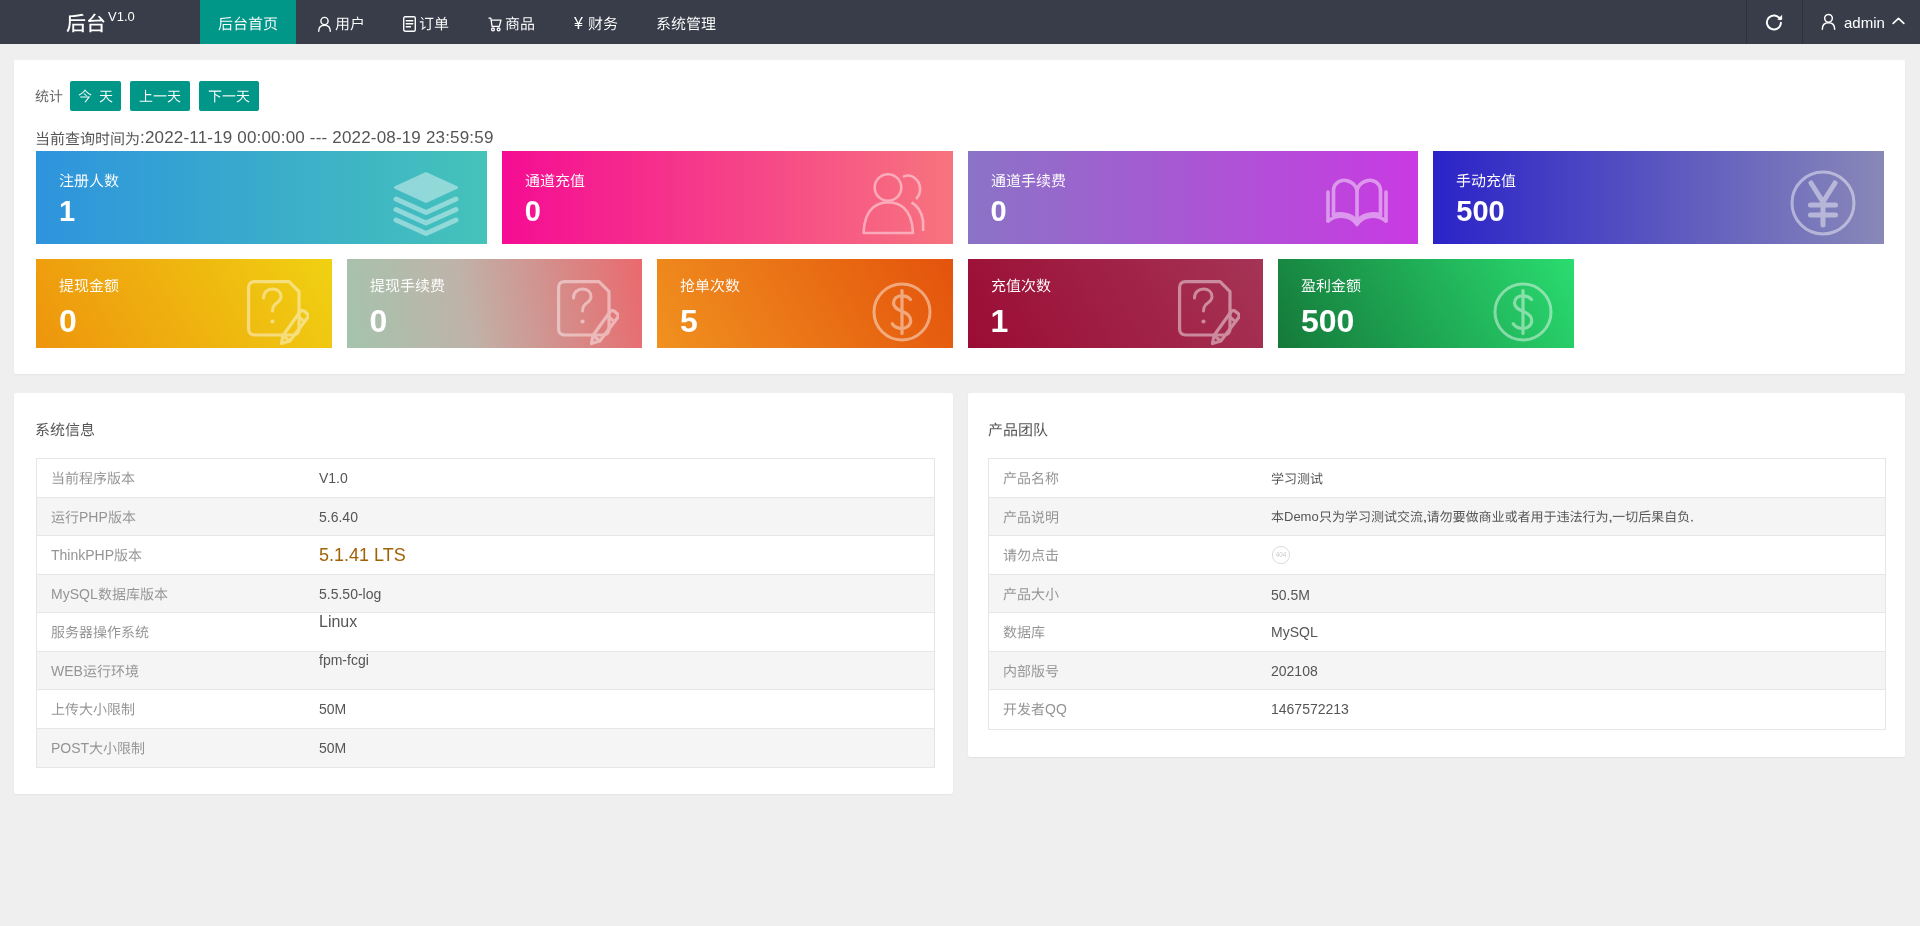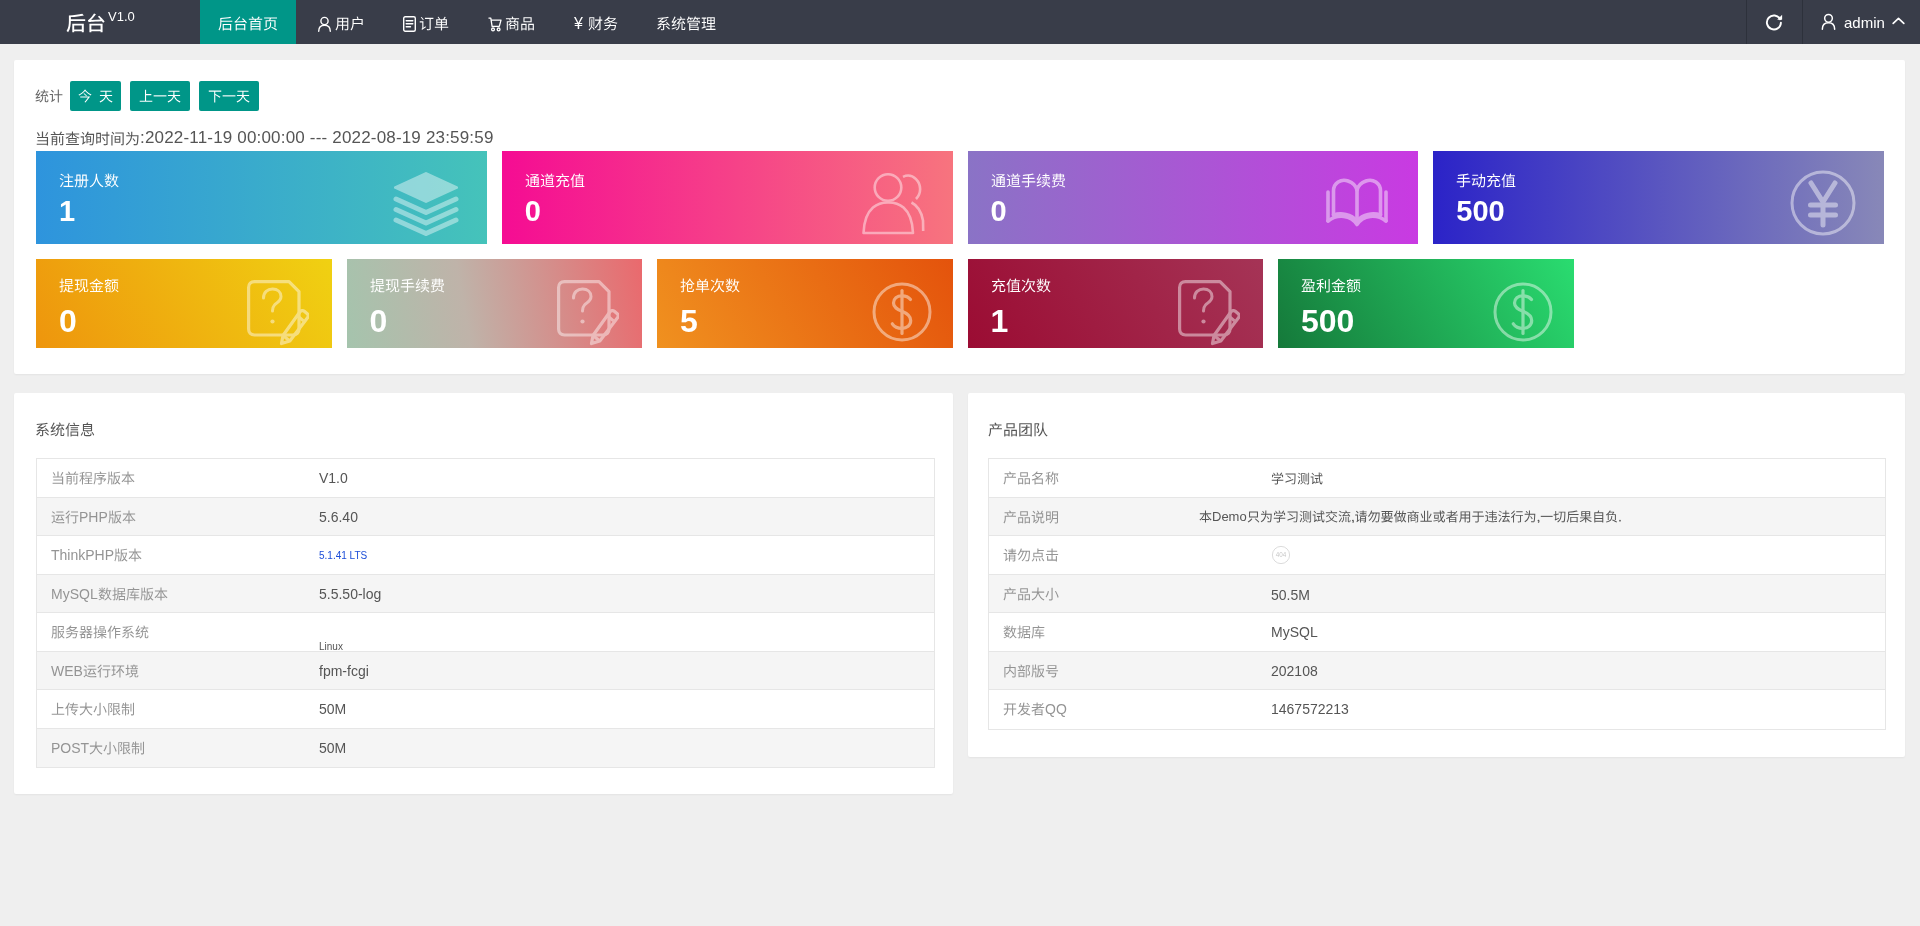--- a/index.html
+++ b/index.html
@@ -421,21 +421,21 @@
     <div class="a" style="left:37px;top:536.0px;width:897px;height:38.5px;background:#fff;border-bottom:1px solid #e6e6e6;"></div>
     <div class="a" style="left:51px;top:536.0px;height:38.5px;display:flex;align-items:center;font-size:14px;color:#949494;white-space:nowrap">
       <span>ThinkPHP</span>
       <svg style="width:28.0px;height:14px;vertical-align:-1.68px;display:inline-block" viewBox="0 -880 2000 1000" fill="currentColor">
         <g transform="scale(1,-1)">
           <path transform="translate(0,0)" d="M105 820V422C105 271 96 91 30 -37C47 -47 72 -69 84 -83C143 20 164 151 171 283H309V-79H378V351H173L174 423V496H439V563H351V842H282V563H174V820ZM852 479C830 365 792 268 743 188C694 272 659 371 636 479ZM483 772V427C483 278 474 90 397 -43C415 -52 444 -72 457 -85C543 58 555 259 555 427V479H576C602 345 642 226 700 128C646 61 583 11 514 -21C530 -35 549 -64 559 -82C627 -47 689 2 742 65C789 3 845 -46 912 -82C923 -63 946 -36 963 -22C893 11 834 60 786 123C857 228 908 365 932 539L887 551L875 548H555V712C692 723 841 742 948 768L901 832C800 806 630 784 483 772Z"></path>
           <path transform="translate(1000,0)" d="M460 839V629H65V553H367C294 383 170 221 37 140C55 125 80 98 92 79C237 178 366 357 444 553H460V183H226V107H460V-80H539V107H772V183H539V553H553C629 357 758 177 906 81C920 102 946 131 965 146C826 226 700 384 628 553H937V629H539V839Z"></path>
         </g>
       </svg>
     </div>
-    <div class="a" style="left:319px;top:536.0px;height:38.5px;display:flex;align-items:center;font-size:10px;color:#1d4ed8;white-space:nowrap">
+    <div class="a" style="left:319px;top:536.0px;height:38.5px;display:flex;align-items:center;font-size:18px;color:#a16207;white-space:nowrap">
       <span>5.1.41 LTS</span>
     </div>
     <div class="a" style="left:37px;top:574.5px;width:897px;height:38.5px;background:#f5f5f5;border-bottom:1px solid #e6e6e6;"></div>
     <div class="a" style="left:51px;top:574.5px;height:38.5px;display:flex;align-items:center;font-size:14px;color:#949494;white-space:nowrap">
       <span>MySQL</span>
       <svg style="width:70.0px;height:14px;vertical-align:-1.68px;display:inline-block" viewBox="0 -880 5000 1000" fill="currentColor">
         <g transform="scale(1,-1)">
           <path transform="translate(0,0)" d="M443 821C425 782 393 723 368 688L417 664C443 697 477 747 506 793ZM88 793C114 751 141 696 150 661L207 686C198 722 171 776 143 815ZM410 260C387 208 355 164 317 126C279 145 240 164 203 180C217 204 233 231 247 260ZM110 153C159 134 214 109 264 83C200 37 123 5 41 -14C54 -28 70 -54 77 -72C169 -47 254 -8 326 50C359 30 389 11 412 -6L460 43C437 59 408 77 375 95C428 152 470 222 495 309L454 326L442 323H278L300 375L233 387C226 367 216 345 206 323H70V260H175C154 220 131 183 110 153ZM257 841V654H50V592H234C186 527 109 465 39 435C54 421 71 395 80 378C141 411 207 467 257 526V404H327V540C375 505 436 458 461 435L503 489C479 506 391 562 342 592H531V654H327V841ZM629 832C604 656 559 488 481 383C497 373 526 349 538 337C564 374 586 418 606 467C628 369 657 278 694 199C638 104 560 31 451 -22C465 -37 486 -67 493 -83C595 -28 672 41 731 129C781 44 843 -24 921 -71C933 -52 955 -26 972 -12C888 33 822 106 771 198C824 301 858 426 880 576H948V646H663C677 702 689 761 698 821ZM809 576C793 461 769 361 733 276C695 366 667 468 648 576Z"></path>
           <path transform="translate(1000,0)" d="M484 238V-81H550V-40H858V-77H927V238H734V362H958V427H734V537H923V796H395V494C395 335 386 117 282 -37C299 -45 330 -67 344 -79C427 43 455 213 464 362H663V238ZM468 731H851V603H468ZM468 537H663V427H467L468 494ZM550 22V174H858V22ZM167 839V638H42V568H167V349C115 333 67 319 29 309L49 235L167 273V14C167 0 162 -4 150 -4C138 -5 99 -5 56 -4C65 -24 75 -55 77 -73C140 -74 179 -71 203 -59C228 -48 237 -27 237 14V296L352 334L341 403L237 370V568H350V638H237V839Z"></path>
           <path transform="translate(2000,0)" d="M325 245C334 253 368 259 419 259H593V144H232V74H593V-79H667V74H954V144H667V259H888V327H667V432H593V327H403C434 373 465 426 493 481H912V549H527L559 621L482 648C471 615 458 581 444 549H260V481H412C387 431 365 393 354 377C334 344 317 322 299 318C308 298 321 260 325 245ZM469 821C486 797 503 766 515 739H121V450C121 305 114 101 31 -42C49 -50 82 -71 95 -85C182 67 195 295 195 450V668H952V739H600C588 770 565 809 542 840Z"></path>
@@ -454,36 +454,36 @@
           <path transform="translate(0,0)" d="M108 803V444C108 296 102 95 34 -46C52 -52 82 -69 95 -81C141 14 161 140 170 259H329V11C329 -4 323 -8 310 -8C297 -9 255 -9 209 -8C219 -28 228 -61 230 -80C298 -80 338 -79 364 -66C390 -54 399 -31 399 10V803ZM176 733H329V569H176ZM176 499H329V330H174C175 370 176 409 176 444ZM858 391C836 307 801 231 758 166C711 233 675 309 648 391ZM487 800V-80H558V391H583C615 287 659 191 716 110C670 54 617 11 562 -19C578 -32 598 -57 606 -74C661 -42 713 1 759 54C806 -2 860 -48 921 -81C933 -63 954 -37 970 -23C907 7 851 53 802 109C865 198 914 311 941 447L897 463L884 460H558V730H839V607C839 595 836 592 820 591C804 590 751 590 690 592C700 574 711 548 714 528C790 528 841 528 872 538C904 549 912 569 912 606V800Z"></path>
           <path transform="translate(1000,0)" d="M446 381C442 345 435 312 427 282H126V216H404C346 87 235 20 57 -14C70 -29 91 -62 98 -78C296 -31 420 53 484 216H788C771 84 751 23 728 4C717 -5 705 -6 684 -6C660 -6 595 -5 532 1C545 -18 554 -46 556 -66C616 -69 675 -70 706 -69C742 -67 765 -61 787 -41C822 -10 844 66 866 248C868 259 870 282 870 282H505C513 311 519 342 524 375ZM745 673C686 613 604 565 509 527C430 561 367 604 324 659L338 673ZM382 841C330 754 231 651 90 579C106 567 127 540 137 523C188 551 234 583 275 616C315 569 365 529 424 497C305 459 173 435 46 423C58 406 71 376 76 357C222 375 373 406 508 457C624 410 764 382 919 369C928 390 945 420 961 437C827 444 702 463 597 495C708 549 802 619 862 710L817 741L804 737H397C421 766 442 796 460 826Z"></path>
           <path transform="translate(2000,0)" d="M196 730H366V589H196ZM622 730H802V589H622ZM614 484C656 468 706 443 740 420H452C475 452 495 485 511 518L437 532V795H128V524H431C415 489 392 454 364 420H52V353H298C230 293 141 239 30 198C45 184 64 158 72 141L128 165V-80H198V-51H365V-74H437V229H246C305 267 355 309 396 353H582C624 307 679 264 739 229H555V-80H624V-51H802V-74H875V164L924 148C934 166 955 194 972 208C863 234 751 288 675 353H949V420H774L801 449C768 475 704 506 653 524ZM553 795V524H875V795ZM198 15V163H365V15ZM624 15V163H802V15Z"></path>
           <path transform="translate(3000,0)" d="M527 742H758V637H527ZM461 799V580H827V799ZM420 480H552V366H420ZM730 480H866V366H730ZM159 840V638H46V568H159V349C113 333 71 319 37 308L56 236L159 275V8C159 -4 156 -7 145 -7C136 -7 106 -8 72 -7C82 -26 91 -57 94 -74C145 -74 178 -72 200 -61C222 -49 230 -30 230 8V302L329 340L317 407L230 375V568H323V638H230V840ZM606 310V234H342V171H559C490 97 381 33 277 1C292 -13 314 -40 324 -58C426 -21 533 48 606 130V-81H677V135C740 59 833 -12 918 -49C930 -31 951 -5 967 9C879 40 783 103 722 171H951V234H677V310H929V535H670V310H613V535H361V310Z"></path>
           <path transform="translate(4000,0)" d="M526 828C476 681 395 536 305 442C322 430 351 404 363 391C414 447 463 520 506 601H575V-79H651V164H952V235H651V387H939V456H651V601H962V673H542C563 717 582 763 598 809ZM285 836C229 684 135 534 36 437C50 420 72 379 80 362C114 397 147 437 179 481V-78H254V599C293 667 329 741 357 814Z"></path>
           <path transform="translate(5000,0)" d="M286 224C233 152 150 78 70 30C90 19 121 -6 136 -20C212 34 301 116 361 197ZM636 190C719 126 822 34 872 -22L936 23C882 80 779 168 695 229ZM664 444C690 420 718 392 745 363L305 334C455 408 608 500 756 612L698 660C648 619 593 580 540 543L295 531C367 582 440 646 507 716C637 729 760 747 855 770L803 833C641 792 350 765 107 753C115 736 124 706 126 688C214 692 308 698 401 706C336 638 262 578 236 561C206 539 182 524 162 521C170 502 181 469 183 454C204 462 235 466 438 478C353 425 280 385 245 369C183 338 138 319 106 315C115 295 126 260 129 245C157 256 196 261 471 282V20C471 9 468 5 451 4C435 3 380 3 320 6C332 -15 345 -47 349 -69C422 -69 472 -68 505 -56C539 -44 547 -23 547 19V288L796 306C825 273 849 242 866 216L926 252C885 313 799 405 722 474Z"></path>
           <path transform="translate(6000,0)" d="M698 352V36C698 -38 715 -60 785 -60C799 -60 859 -60 873 -60C935 -60 953 -22 958 114C939 119 909 131 894 145C891 24 887 6 865 6C853 6 806 6 797 6C775 6 772 9 772 36V352ZM510 350C504 152 481 45 317 -16C334 -30 355 -58 364 -77C545 -3 576 126 584 350ZM42 53 59 -21C149 8 267 45 379 82L367 147C246 111 123 74 42 53ZM595 824C614 783 639 729 649 695H407V627H587C542 565 473 473 450 451C431 433 406 426 387 421C395 405 409 367 412 348C440 360 482 365 845 399C861 372 876 346 886 326L949 361C919 419 854 513 800 583L741 553C763 524 786 491 807 458L532 435C577 490 634 568 676 627H948V695H660L724 715C712 747 687 802 664 842ZM60 423C75 430 98 435 218 452C175 389 136 340 118 321C86 284 63 259 41 255C50 235 62 198 66 182C87 195 121 206 369 260C367 276 366 305 368 326L179 289C255 377 330 484 393 592L326 632C307 595 286 557 263 522L140 509C202 595 264 704 310 809L234 844C190 723 116 594 92 561C70 527 51 504 33 500C43 479 55 439 60 423Z"></path>
         </g>
       </svg>
     </div>
-    <div class="a" style="left:319px;top:613.0px;height:38.5px;display:flex;align-items:flex-end;font-size:10px;color:#555;white-space:nowrap">
+    <div class="a" style="left:319px;top:613.0px;height:38.5px;display:flex;align-items:flex-start;font-size:16px;color:#555;white-space:nowrap">
       <span>Linux</span>
     </div>
     <div class="a" style="left:37px;top:651.5px;width:897px;height:38.5px;background:#f5f5f5;border-bottom:1px solid #e6e6e6;"></div>
     <div class="a" style="left:51px;top:651.5px;height:38.5px;display:flex;align-items:center;font-size:14px;color:#949494;white-space:nowrap">
       <span>WEB</span>
       <svg style="width:56.0px;height:14px;vertical-align:-1.68px;display:inline-block" viewBox="0 -880 4000 1000" fill="currentColor">
         <g transform="scale(1,-1)">
           <path transform="translate(0,0)" d="M380 777V706H884V777ZM68 738C127 697 206 639 245 604L297 658C256 693 175 748 118 786ZM375 119C405 132 449 136 825 169L864 93L931 128C892 204 812 335 750 432L688 403C720 352 756 291 789 234L459 209C512 286 565 384 606 478H955V549H314V478H516C478 377 422 280 404 253C383 221 367 198 349 195C358 174 371 135 375 119ZM252 490H42V420H179V101C136 82 86 38 37 -15L90 -84C139 -18 189 42 222 42C245 42 280 9 320 -16C391 -59 474 -71 597 -71C705 -71 876 -66 944 -61C945 -39 957 0 967 21C864 10 713 2 599 2C488 2 403 9 336 51C297 75 273 95 252 105Z"></path>
           <path transform="translate(1000,0)" d="M435 780V708H927V780ZM267 841C216 768 119 679 35 622C48 608 69 579 79 562C169 626 272 724 339 811ZM391 504V432H728V17C728 1 721 -4 702 -5C684 -6 616 -6 545 -3C556 -25 567 -56 570 -77C668 -77 725 -77 759 -66C792 -53 804 -30 804 16V432H955V504ZM307 626C238 512 128 396 25 322C40 307 67 274 78 259C115 289 154 325 192 364V-83H266V446C308 496 346 548 378 600Z"></path>
           <path transform="translate(2000,0)" d="M677 494C752 410 841 295 881 224L942 271C900 340 808 452 734 534ZM36 102 55 31C137 61 243 98 343 135L331 203L230 167V413H319V483H230V702H340V772H41V702H160V483H56V413H160V143ZM391 776V703H646C583 527 479 371 354 271C372 257 401 227 413 212C482 273 546 351 602 440V-77H676V577C695 618 713 660 728 703H944V776Z"></path>
           <path transform="translate(3000,0)" d="M485 300H801V234H485ZM485 415H801V350H485ZM587 833C596 813 606 789 614 767H397V704H900V767H692C683 792 670 822 657 846ZM748 692C739 661 722 617 706 584H537L575 594C569 621 553 663 539 694L477 680C490 651 503 612 509 584H367V520H927V584H773C788 611 803 644 817 675ZM415 468V181H519C506 65 463 7 299 -25C314 -38 333 -66 338 -83C522 -40 574 36 590 181H681V33C681 -21 688 -37 705 -49C721 -62 751 -66 774 -66C787 -66 827 -66 842 -66C861 -66 889 -64 903 -59C921 -53 933 -43 940 -26C947 -11 951 31 953 72C933 78 906 90 893 103C892 62 891 32 888 18C885 5 878 -1 870 -4C864 -7 849 -7 836 -7C822 -7 798 -7 788 -7C775 -7 766 -6 760 -3C753 1 752 10 752 26V181H873V468ZM34 129 59 53C143 86 251 128 353 170L338 238L233 199V525H330V596H233V828H160V596H50V525H160V172C113 155 69 140 34 129Z"></path>
         </g>
       </svg>
     </div>
-    <div class="a" style="left:319px;top:652px;height:38.5px;display:flex;align-items:center;font-size:14px;color:#555;white-space:nowrap">
+    <div class="a" style="left:319px;top:652px;height:38.5px;display:flex;align-items:flex-start;font-size:14px;color:#555;white-space:nowrap">
       <span>fpm-fcgi</span>
     </div>
     <div class="a" style="left:37px;top:690.0px;width:897px;height:38.5px;background:#fff;border-bottom:1px solid #e6e6e6;"></div>
     <div class="a" style="left:51px;top:690.0px;height:38.5px;display:flex;align-items:center;font-size:14px;color:#949494;white-space:nowrap">
       <svg style="width:84.0px;height:14px;vertical-align:-1.68px;display:inline-block" viewBox="0 -880 6000 1000" fill="currentColor">
         <g transform="scale(1,-1)">
           <path transform="translate(0,0)" d="M427 825V43H51V-32H950V43H506V441H881V516H506V825Z"></path>
           <path transform="translate(1000,0)" d="M266 836C210 684 116 534 18 437C31 420 52 381 60 363C94 398 128 440 160 485V-78H232V597C272 666 308 741 337 815ZM468 125C563 67 676 -23 731 -80L787 -24C760 3 721 35 677 68C754 151 838 246 899 317L846 350L834 345H513L549 464H954V535H569L602 654H908V724H621L647 825L573 835L545 724H348V654H526L493 535H291V464H472C451 393 429 327 411 275H769C725 225 671 164 619 109C587 131 554 152 523 171Z"></path>
           <path transform="translate(2000,0)" d="M461 839C460 760 461 659 446 553H62V476H433C393 286 293 92 43 -16C64 -32 88 -59 100 -78C344 34 452 226 501 419C579 191 708 14 902 -78C915 -56 939 -25 958 -8C764 73 633 255 563 476H942V553H526C540 658 541 758 542 839Z"></path>
           <path transform="translate(3000,0)" d="M464 826V24C464 4 456 -2 436 -3C415 -4 343 -5 270 -2C282 -23 296 -59 301 -80C395 -81 457 -79 494 -66C530 -54 545 -31 545 24V826ZM705 571C791 427 872 240 895 121L976 154C950 274 865 458 777 598ZM202 591C177 457 121 284 32 178C53 169 86 151 103 138C194 249 253 430 286 577Z"></path>
@@ -536,21 +536,21 @@
     <div class="a" style="left:1003px;top:497.5px;height:38.5px;display:flex;align-items:center;font-size:14px;color:#949494;white-space:nowrap">
       <svg style="width:56.0px;height:14px;vertical-align:-1.68px;display:inline-block" viewBox="0 -880 4000 1000" fill="currentColor">
         <g transform="scale(1,-1)">
           <path transform="translate(0,0)" d="M263 612C296 567 333 506 348 466L416 497C400 536 361 596 328 639ZM689 634C671 583 636 511 607 464H124V327C124 221 115 73 35 -36C52 -45 85 -72 97 -87C185 31 202 206 202 325V390H928V464H683C711 506 743 559 770 606ZM425 821C448 791 472 752 486 720H110V648H902V720H572L575 721C561 755 530 805 500 841Z"></path>
           <path transform="translate(1000,0)" d="M302 726H701V536H302ZM229 797V464H778V797ZM83 357V-80H155V-26H364V-71H439V357ZM155 47V286H364V47ZM549 357V-80H621V-26H849V-74H925V357ZM621 47V286H849V47Z"></path>
           <path transform="translate(2000,0)" d="M111 773C165 724 232 654 263 610L317 663C285 705 216 772 162 819ZM457 571H797V389H457ZM176 -42C190 -22 218 1 406 139C398 154 386 184 380 206L266 126V526H45V453H191V119C191 75 152 40 132 27C147 11 168 -22 176 -42ZM384 639V321H511C498 157 464 40 297 -23C313 -37 334 -63 343 -81C528 -5 571 130 587 321H676V34C676 -44 694 -66 768 -66C784 -66 854 -66 868 -66C932 -66 951 -32 959 97C938 103 907 115 891 128C890 19 885 4 861 4C847 4 790 4 779 4C754 4 750 8 750 35V321H872V639H768C796 692 826 756 852 815L774 839C755 779 719 696 688 639H518L585 668C569 714 529 785 490 837L426 811C464 757 501 685 516 639Z"></path>
           <path transform="translate(3000,0)" d="M338 451V252H151V451ZM338 519H151V710H338ZM80 779V88H151V182H408V779ZM854 727V554H574V727ZM501 797V441C501 285 484 94 314 -35C330 -46 358 -71 369 -87C484 1 535 122 558 241H854V19C854 1 847 -5 829 -5C812 -6 749 -7 684 -4C695 -25 708 -57 711 -78C798 -78 852 -76 885 -64C917 -52 928 -28 928 19V797ZM854 486V309H568C573 354 574 399 574 440V486Z"></path>
         </g>
       </svg>
     </div>
-    <div class="a" style="left:1199px;top:497.5px;height:38.5px;display:flex;align-items:center;font-size:14px;color:#555;white-space:nowrap">
+    <div class="a" style="left:1271px;top:497.5px;height:38.5px;display:flex;align-items:center;font-size:14px;color:#555;white-space:nowrap">
       <span style="font-size:13px"><svg style="width:13.0px;height:13px;vertical-align:-1.56px;display:inline-block" viewBox="0 -880 1000 1000" fill="currentColor">
           <g transform="scale(1,-1)">
             <path transform="translate(0,0)" d="M460 839V629H65V553H367C294 383 170 221 37 140C55 125 80 98 92 79C237 178 366 357 444 553H460V183H226V107H460V-80H539V107H772V183H539V553H553C629 357 758 177 906 81C920 102 946 131 965 146C826 226 700 384 628 553H937V629H539V839Z"></path>
           </g>
         </svg><span>Demo</span><svg style="width:374.8px;height:13px;vertical-align:-1.56px;display:inline-block" viewBox="0 -880 28834 1000" fill="currentColor">
           <g transform="scale(1,-1)">
             <path transform="translate(0,0)" d="M593 182C694 104 818 -8 876 -80L944 -35C882 38 757 146 657 221ZM334 218C275 132 157 31 49 -30C66 -43 94 -67 108 -83C219 -16 338 89 413 188ZM235 693H765V383H235ZM158 766V311H844V766Z"></path>
             <path transform="translate(1000,0)" d="M162 784C202 737 247 673 267 632L335 665C314 706 267 768 226 812ZM499 371C550 310 609 226 635 173L701 209C674 261 613 342 561 401ZM411 838V720C411 682 410 642 407 599H82V524H399C374 346 295 145 55 -11C73 -23 101 -49 114 -66C370 104 452 328 476 524H821C807 184 791 50 761 19C750 7 739 4 717 5C693 5 630 5 562 11C577 -11 587 -44 588 -67C650 -70 713 -72 748 -69C785 -65 808 -57 831 -28C870 18 884 159 900 560C900 572 901 599 901 599H484C486 641 487 682 487 719V838Z"></path>
             <path transform="translate(2000,0)" d="M460 347V275H60V204H460V14C460 -1 455 -5 435 -7C414 -8 347 -8 269 -6C282 -26 296 -57 302 -78C393 -78 450 -77 487 -65C524 -55 536 -33 536 13V204H945V275H536V315C627 354 719 411 784 469L735 506L719 502H228V436H635C583 402 519 368 460 347ZM424 824C454 778 486 716 500 674H280L318 693C301 732 259 788 221 830L159 802C191 764 227 712 246 674H80V475H152V606H853V475H928V674H763C796 714 831 763 861 808L785 834C762 785 720 721 683 674H520L572 694C559 737 524 801 490 849Z"></path>
             <path transform="translate(3000,0)" d="M231 563C321 501 439 410 496 354L549 411C489 466 370 553 282 612ZM103 134 130 59C284 112 511 190 717 263L703 333C485 258 247 178 103 134ZM119 767V696H812C806 232 797 50 765 15C755 2 744 -2 725 -1C698 -1 636 -1 566 4C580 -16 589 -47 590 -68C648 -72 713 -73 752 -69C789 -66 813 -55 836 -22C874 29 882 198 888 724C888 735 888 767 888 767Z"></path>

